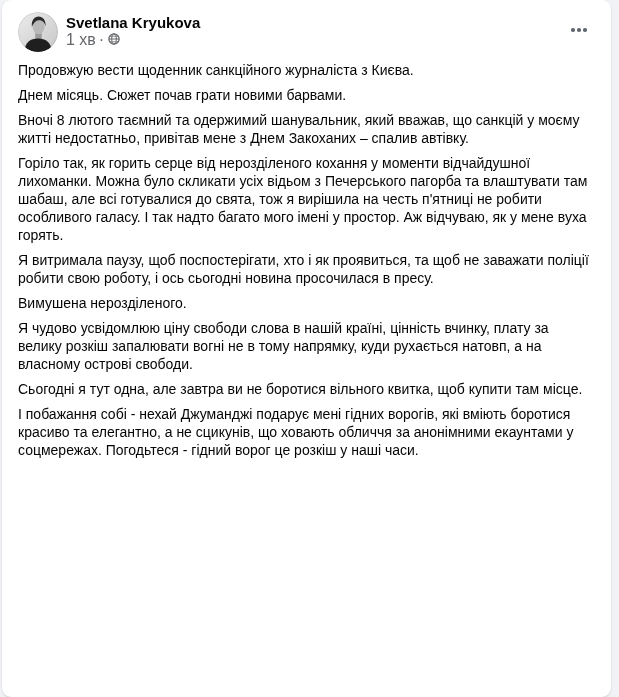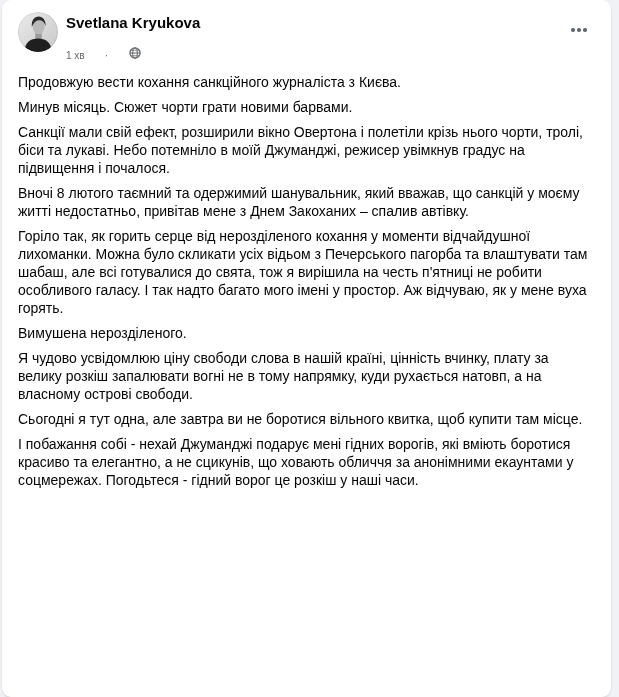--- a/index.html
+++ b/index.html
@@ -44,23 +44,23 @@
     color: #050505;
     text-decoration: none;
     line-height: 19px;
     display: inline-block;
     cursor: pointer;
     text-align: center;
   }
   .meta {
     display: flex;
     align-items: center;
-    gap: 20px;
-    margin-top: 15px;
-    font-size: 10px;
+    gap: 3px;
+    margin-top: 0;
+    font-size: 16px;
     color: #65676b;
     line-height: 16px;
   }
   .meta a { color: #65676b; text-decoration: none; cursor: pointer; }
   .globe { display: inline-block; margin-left: 1px; }
   .menu-btn {
     flex: 0 0 auto;
     width: 32px; height: 32px;
     margin-top: 2px;
     border: none; background: transparent;
@@ -135,24 +135,24 @@
 
     <button class="menu-btn">
       <span class="dot"></span>
       <span class="dot"></span>
       <span class="dot"></span>
     </button>
 
   </div>
 
   <div class="content">
-    <p>Продовжую вести кохання санкційного журналіста з Києва.</p>
-    <p>Минув місяць. Сюжет чорти грати новими барвами.</p>
-    <p>Санкції мали свій ефект, розширили вікно Овертона і полетіли крізь нього чорти, тролі, біси та лукаві. Небо потемніло в моїй Джуманджі, режисер увімкнув градус на підвищення і почалося.</p>
+    <p>Продовжую вести щоденник санкційного журналіста з Києва.</p>
+    <p>Днем місяць. Сюжет почав грати новими барвами.</p>
     <p>Вночі 8 лютого таємний та одержимий шанувальник, який вважав, що санкцій у моєму житті недостатньо, привітав мене з Днем Закоханих – спалив автівку.</p>
     <p>Горіло так, як горить серце від нерозділеного кохання у моменти відчайдушної лихоманки. Можна було скликати усіх відьом з Печерського пагорба та влаштувати там шабаш, але всі готувалися до свята, тож я вирішила на честь п'ятниці не робити особливого галасу. І так надто багато мого імені у простор. Аж відчуваю, як у мене вуха горять.</p>
+    <p>Я витримала паузу, щоб поспостерігати, хто і як проявиться, та щоб не заважати поліції робити свою роботу, і ось сьогодні новина просочилася в пресу.</p>
     <p>Вимушена нерозділеного.</p>
     <p>Я чудово усвідомлюю ціну свободи слова в нашій країні, цінність вчинку, плату за велику розкіш запалювати вогні не в тому напрямку, куди рухається натовп, а на власному острові свободи.</p>
     <p>Сьогодні я тут одна, але завтра ви не боротися вільного квитка, щоб купити там місце.</p>
     <p>І побажання собі - нехай Джуманджі подарує мені гідних ворогів, які вміють боротися красиво та елегантно, а не сцикунів, що ховають обличчя за анонімними екаунтами у соцмережах. Погодьтеся - гідний ворог це розкіш у наші часи.</p>
   </div>
 
 </div>
 
 </body></html>

